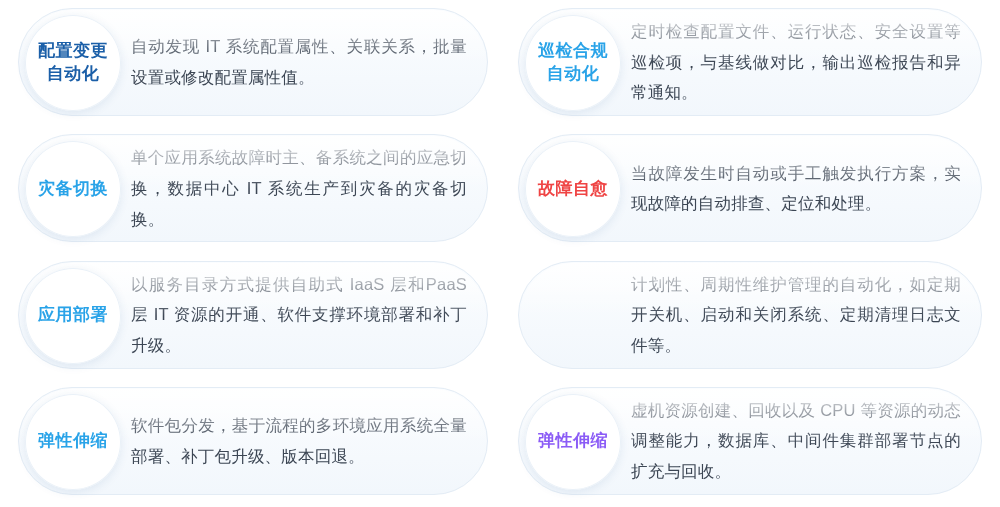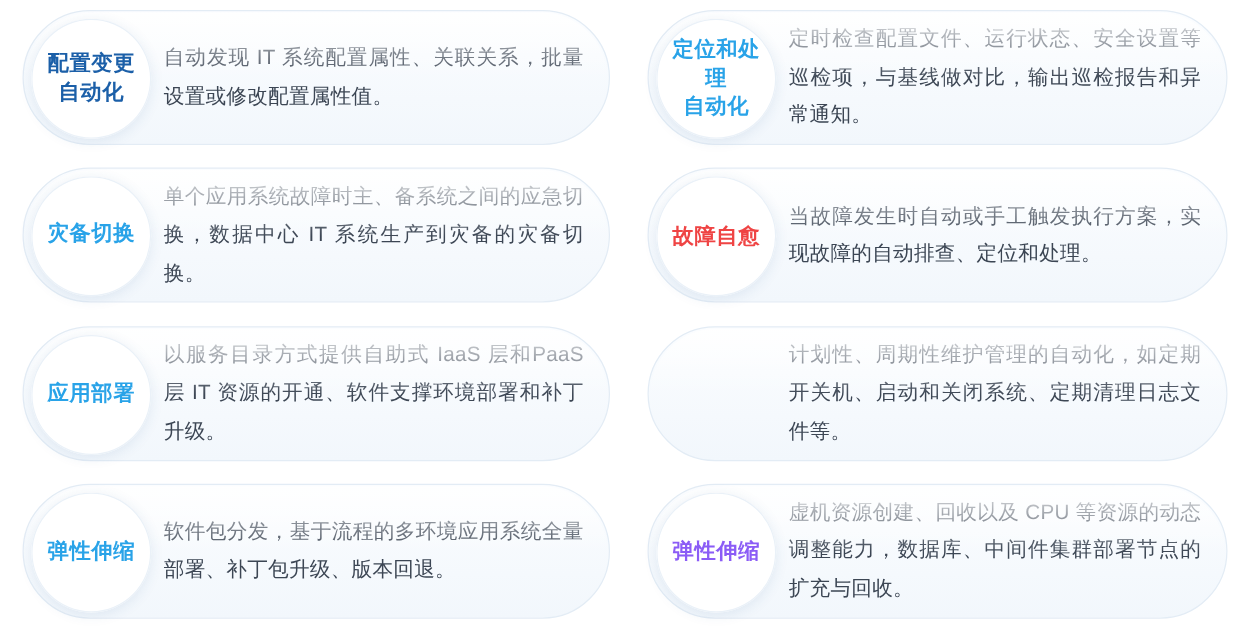--- a/index.html
+++ b/index.html
@@ -90,29 +90,29 @@
     <div class="card">
       <div class="badge">
         <span class="badge-inner" style="color: rgb(27, 95, 168);">配置变更
 自动化</span>
       </div>
       <div class="desc">自动发现 IT 系统配置属性、关联关系，批量设置或修改配置属性值。</div>
     </div>
 
     <div class="card col-right">
       <div class="badge">
-        <span class="badge-inner" style="color: rgb(41, 163, 232);">定位和处理
+        <span class="badge-inner" style="color: rgb(41, 163, 232);">巡检合规
 自动化</span>
       </div>
       <div class="desc">定时检查配置文件、运行状态、安全设置等巡检项，与基线做对比，输出巡检报告和异常通知。</div>
     </div>
 
     <div class="card">
       <div class="badge">
-        <span class="badge-inner" style="color: rgb(41, 163, 232); font-family: Liberation Mono, monospace;">灾备切换</span>
+        <span class="badge-inner" style="color: rgb(41, 163, 232);">灾备切换</span>
       </div>
       <div class="desc">单个应用系统故障时主、备系统之间的应急切换，数据中心 IT 系统生产到灾备的灾备切换。</div>
     </div>
 
     <div class="card col-right">
       <div class="badge">
         <span class="badge-inner" style="color: #ef4444;">故障自愈</span>
       </div>
       <div class="desc">当故障发生时自动或手工触发执行方案，实现故障的自动排查、定位和处理。</div>
     </div>

